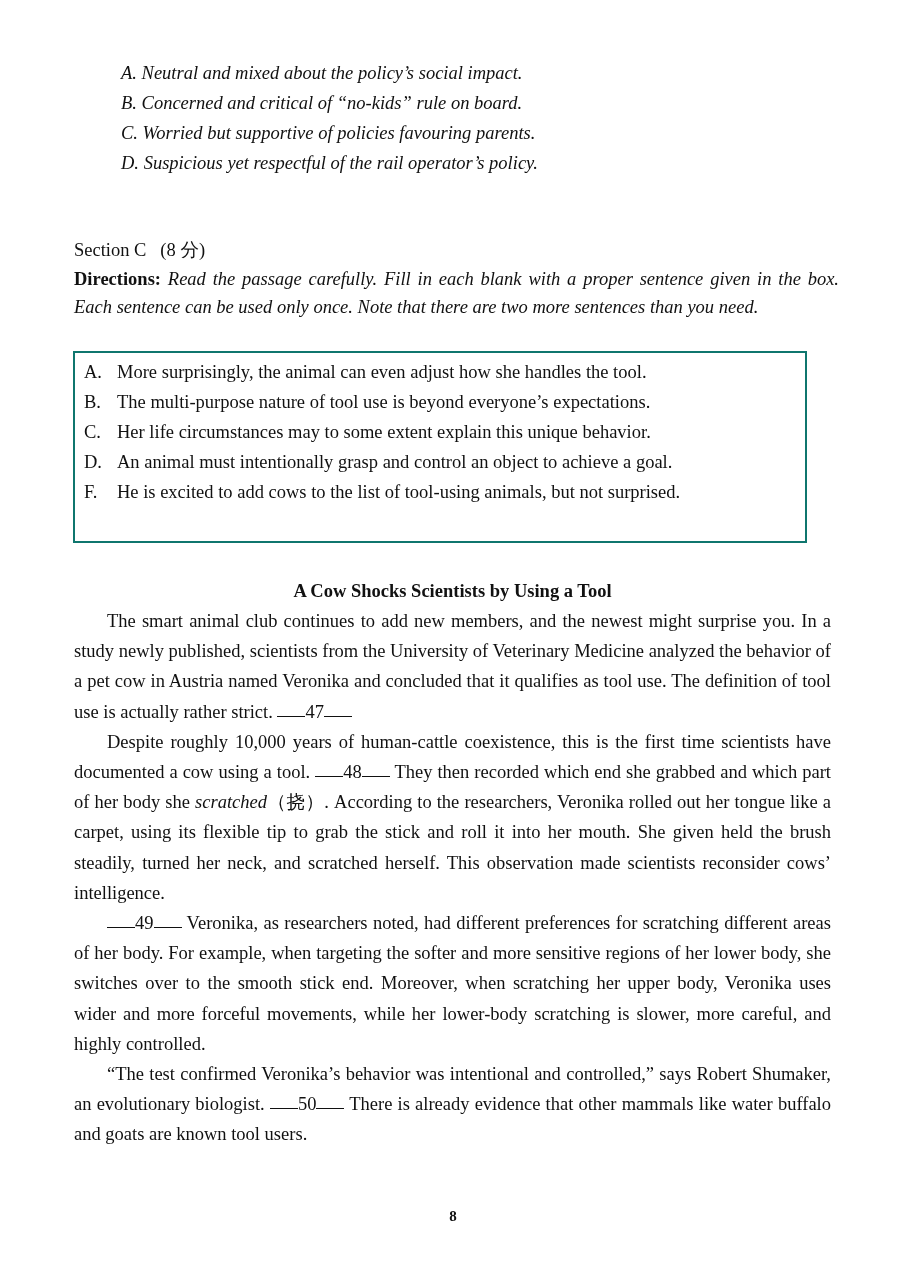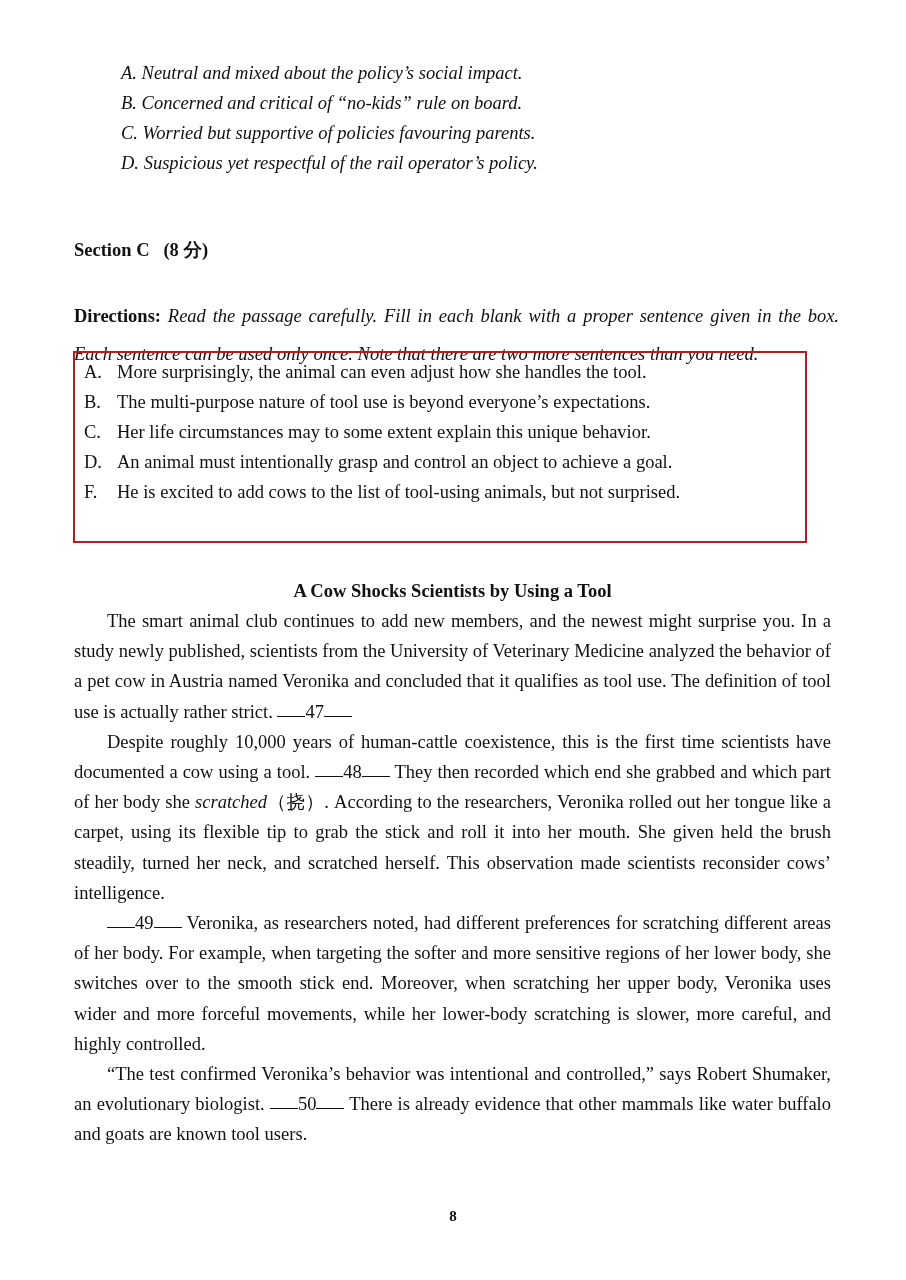--- a/index.html
+++ b/index.html
@@ -12,29 +12,29 @@
       position: relative;
       overflow: hidden;
     }
     .page { position: absolute; left: 0; top: 0; width: 906px; height: 1280px; }
     .q46 { position: absolute; left: 74px; top: 58px; width: 780px; }
     .q46 .stem { line-height: 30px; height: 30px; white-space: nowrap; }
     .q46 .stem .num { display: inline-block; width: 32px; }
     .q46 .opt { margin-left: 47px; line-height: 30px; height: 30px; white-space: nowrap; font-style: italic; }
 
     .section { position: absolute; left: 74px; top: 235px; width: 765px; }
-    .section .title { font-weight: bold; font-family: "Liberation Sans Narrow", "Liberation Serif", serif; line-height: 30px; height: 30px; }
-    .section .directions { line-height: 38px; text-align: justify; margin-top: 32px; }
+    .section .title { font-weight: normal; font-family: "Liberation Sans Narrow", "Liberation Serif", serif; line-height: 30px; height: 30px; }
+    .section .directions { line-height: 28px; text-align: justify; }
     .section .directions b { font-weight: bold; }
     .section .directions i { font-style: italic; }
 
     .box {
       position: absolute; left: 73px; top: 351px;
       width: 734px; height: 192px;
-      border: 2px solid #b91c1c;
+      border: 2px solid #0f766e;
       box-sizing: border-box;
       padding: 4px 0 0 9px;
     }
     .box .row { line-height: 30px; height: 30px; white-space: nowrap; }
     .box .row .letter { display: inline-block; width: 33px; }
 
     .article { position: absolute; left: 74px; top: 576px; width: 757px; }
     .article .headline { text-align: center; font-weight: bold; line-height: 30px; height: 30px; margin-bottom: 0px; }
     .article p { margin: 0; text-indent: 33px; line-height: 30.2px; text-align: justify; }
     .article p + p { margin-top: 0px; }

